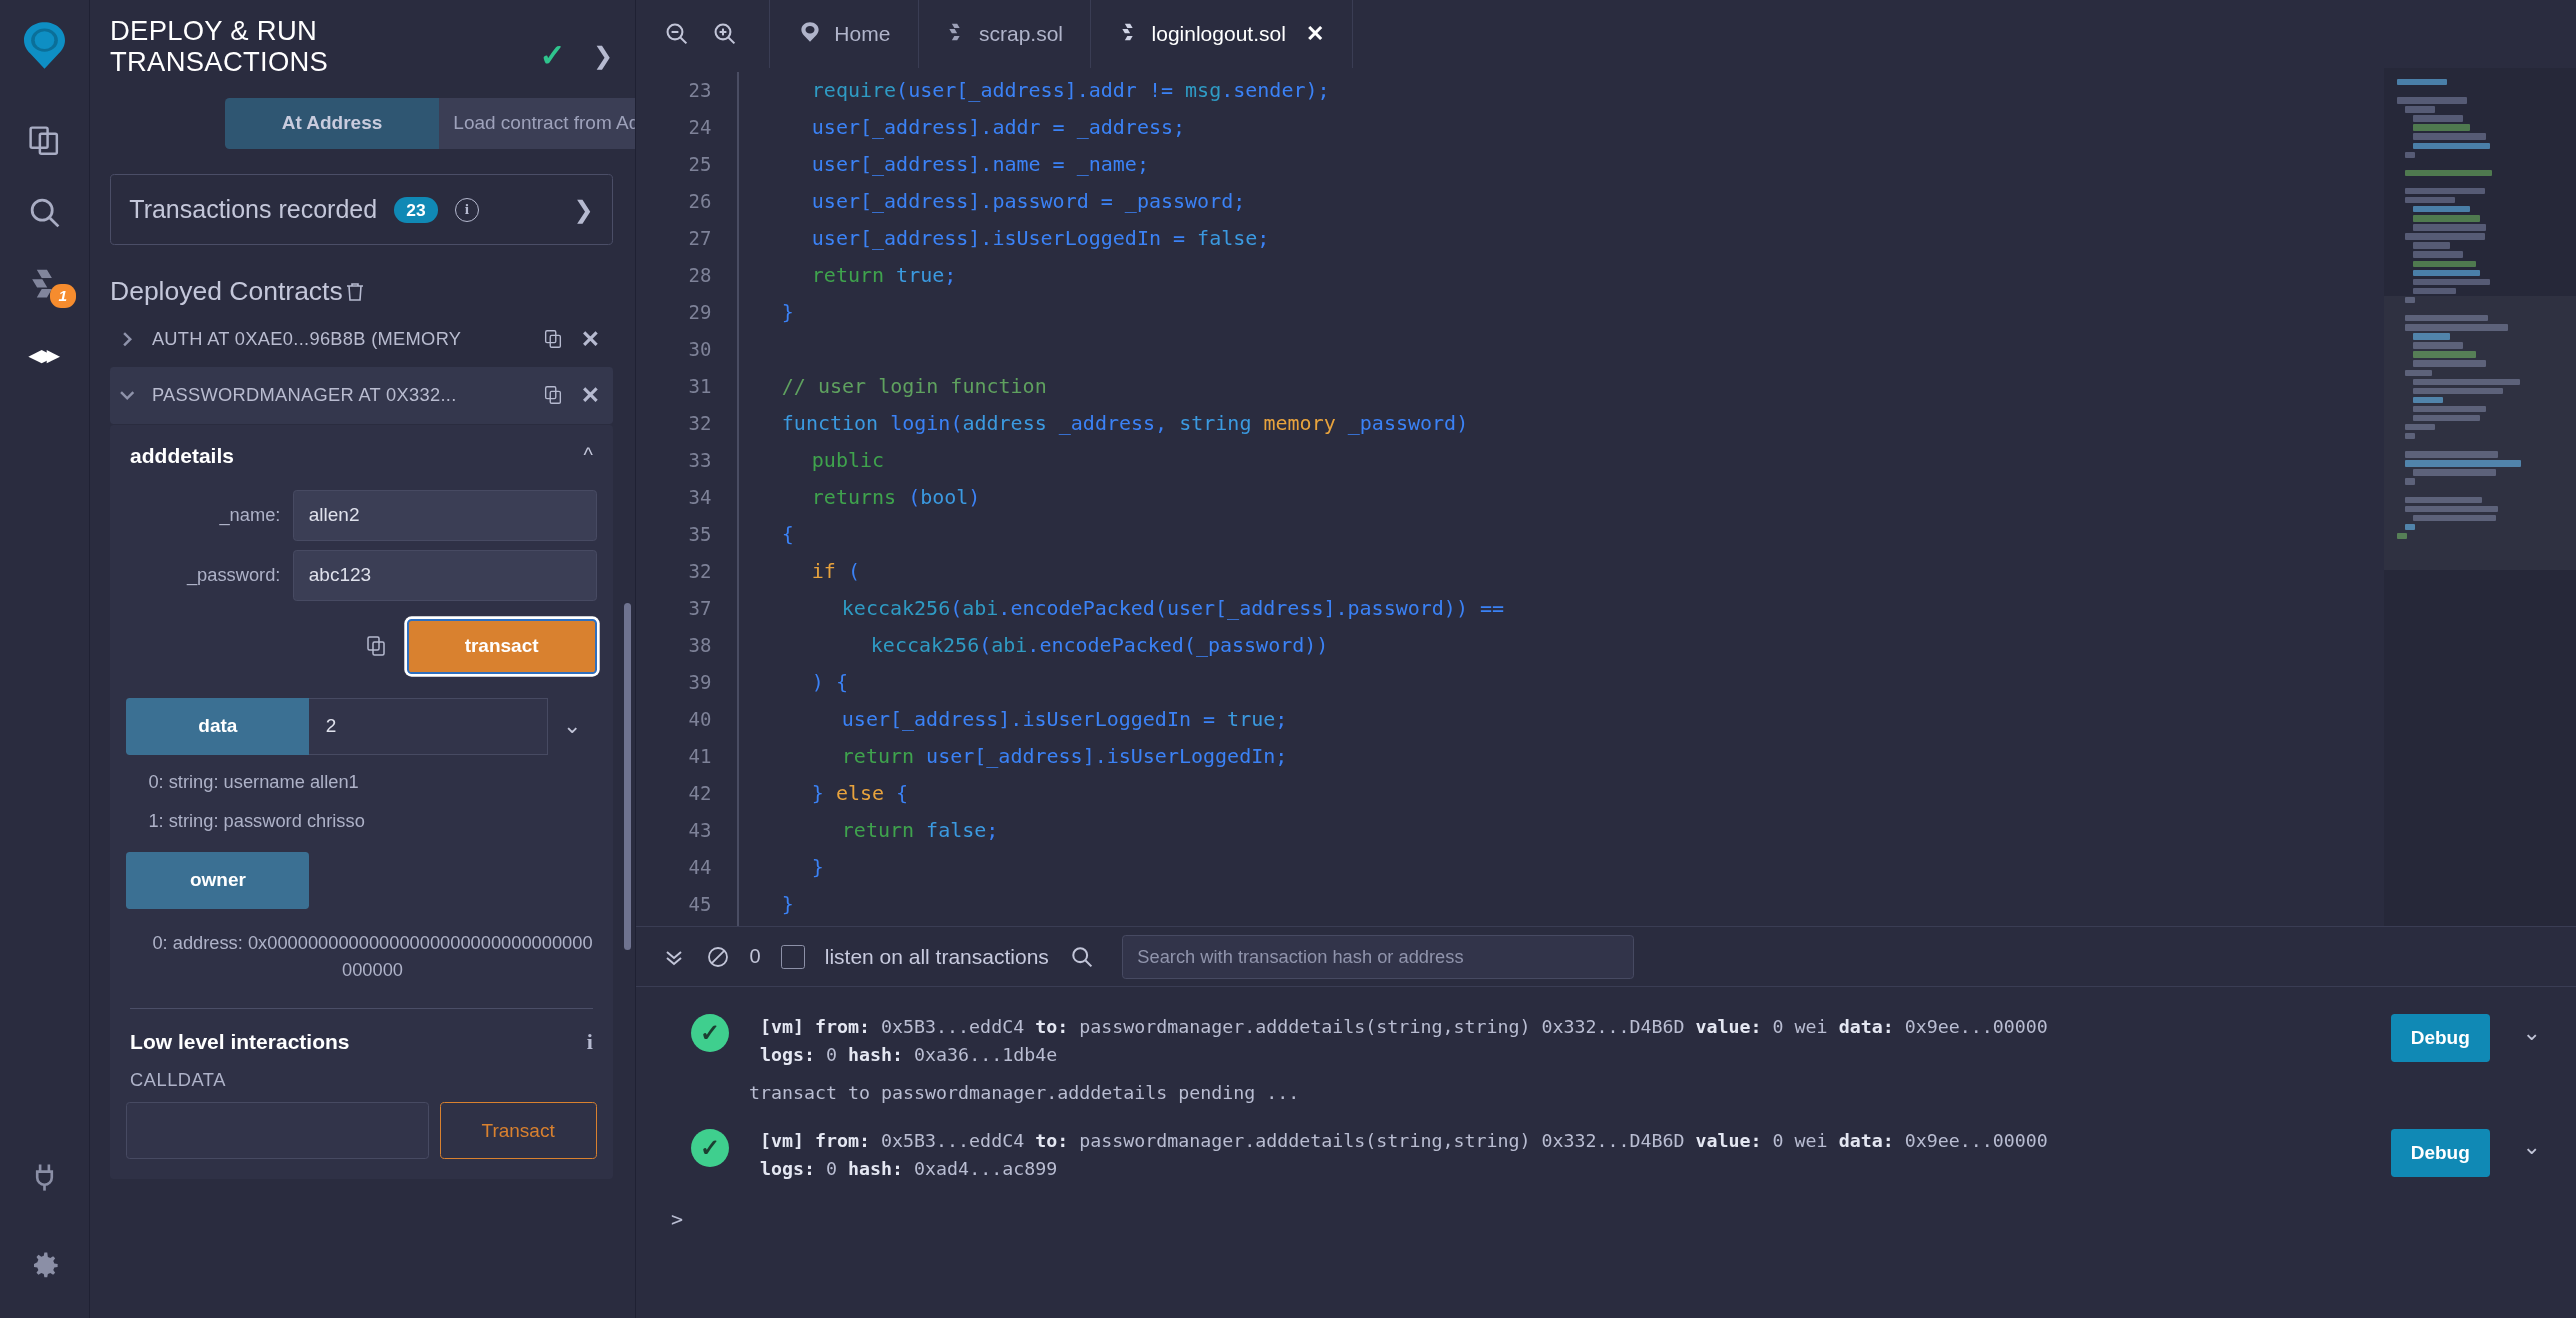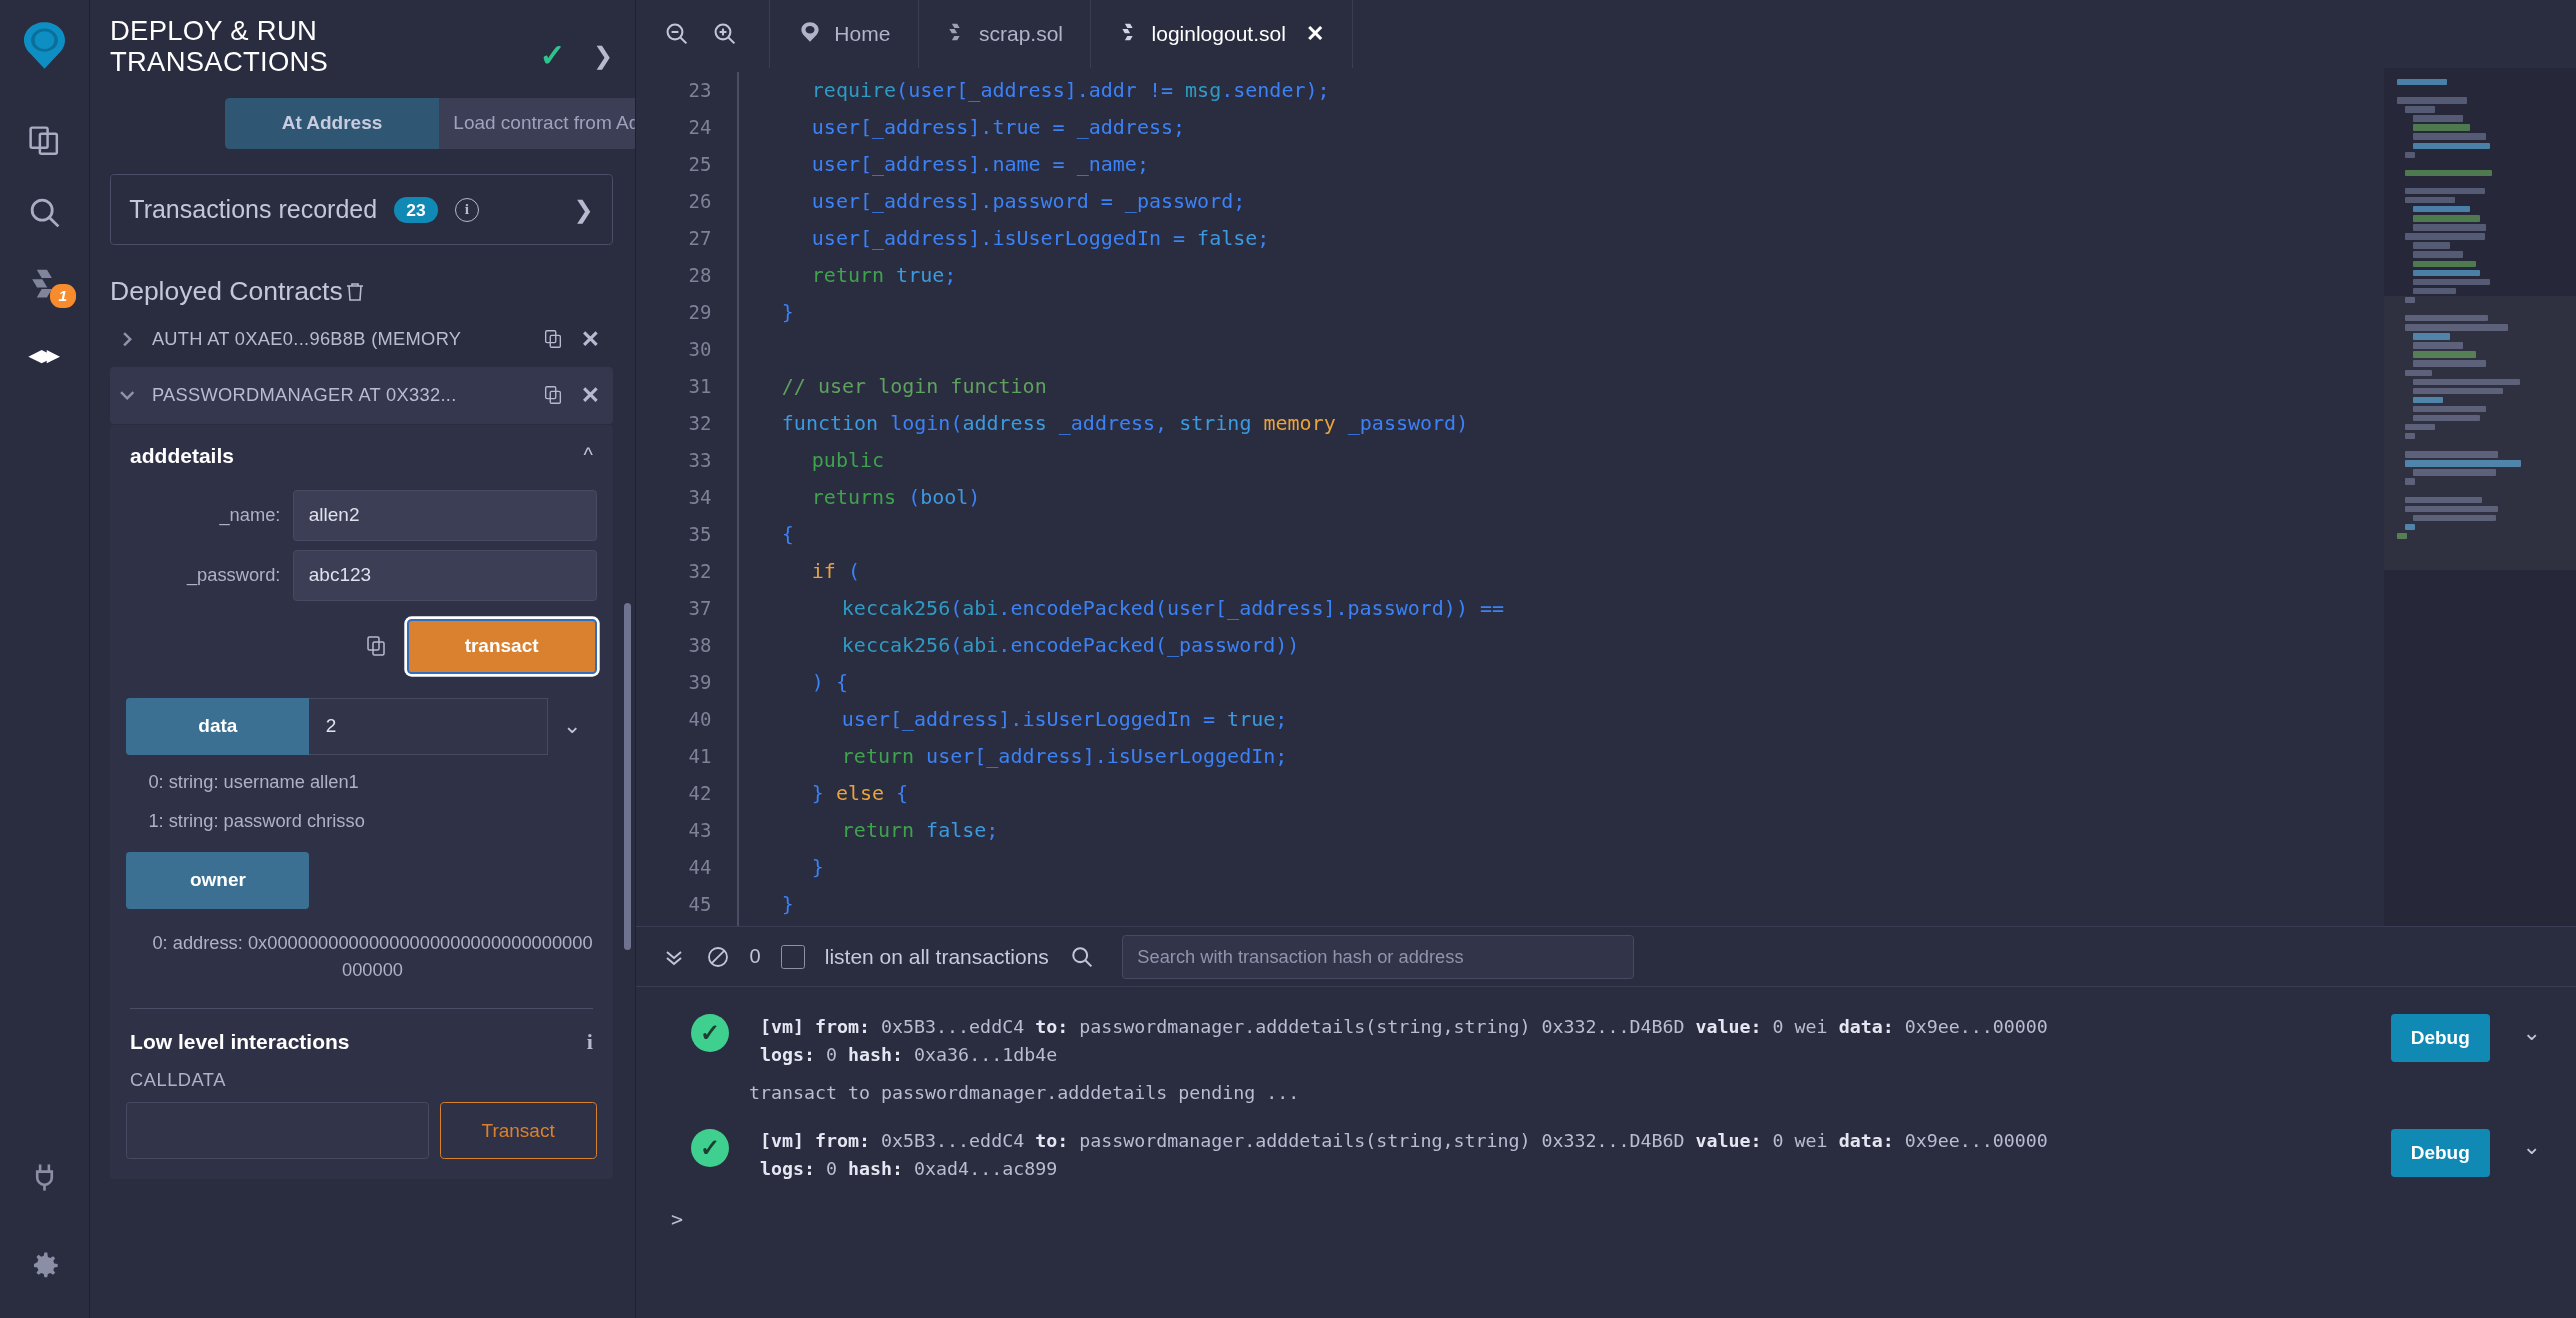--- a/index.html
+++ b/index.html
@@ -468,21 +468,21 @@
     <div class="editor-wrap">
       <div class="code-area" id="code-area">
           <div class="code-line">
             <div class="ln">23</div>
             <div class="guide"></div>
             <div class="code-txt" style="padding-left: 73px;"><span class="k-cy">require</span><span class="k-wh">(user[_address].addr != </span><span class="k-cy">msg</span><span class="k-wh">.sender);</span></div>
           </div>
           <div class="code-line">
             <div class="ln">24</div>
             <div class="guide"></div>
-            <div class="code-txt" style="padding-left: 73px;"><span class="k-wh">user[_address].true = _address;</span></div>
+            <div class="code-txt" style="padding-left: 73px;"><span class="k-wh">user[_address].addr = _address;</span></div>
           </div>
           <div class="code-line">
             <div class="ln">25</div>
             <div class="guide"></div>
             <div class="code-txt" style="padding-left: 73px;"><span class="k-wh">user[_address].name = _name;</span></div>
           </div>
           <div class="code-line">
             <div class="ln">26</div>
             <div class="guide"></div>
             <div class="code-txt" style="padding-left: 73px;"><span class="k-wh">user[_address].password = _password;</span></div>
@@ -538,21 +538,21 @@
             <div class="code-txt" style="padding-left: 73px;"><span class="k-org">if </span><span class="k-wh">(</span></div>
           </div>
           <div class="code-line">
             <div class="ln">37</div>
             <div class="guide"></div>
             <div class="code-txt" style="padding-left: 103px;"><span class="k-cy">keccak256</span><span class="k-wh">(</span><span class="k-cy">abi</span><span class="k-wh">.encodePacked(user[_address].password)) ==</span></div>
           </div>
           <div class="code-line">
             <div class="ln">38</div>
             <div class="guide"></div>
-            <div class="code-txt" style="padding-left: 103px;"><span class="k-cy">keccak256</span><span class="k-wh">(</span><span class="k-cy">abi</span><span class="k-wh">.encodePacked(_password))</span></div>
+            <div class="code-txt" style="padding-left: 103px; margin-left: 29px;"><span class="k-cy">keccak256</span><span class="k-wh">(</span><span class="k-cy">abi</span><span class="k-wh">.encodePacked(_password))</span></div>
           </div>
           <div class="code-line">
             <div class="ln">39</div>
             <div class="guide"></div>
             <div class="code-txt" style="padding-left: 73px;"><span class="k-wh">) {</span></div>
           </div>
           <div class="code-line">
             <div class="ln">40</div>
             <div class="guide"></div>
             <div class="code-txt" style="padding-left: 103px;"><span class="k-wh">user[_address].isUserLoggedIn = </span><span class="k-blu">true</span><span class="k-wh">;</span></div>

